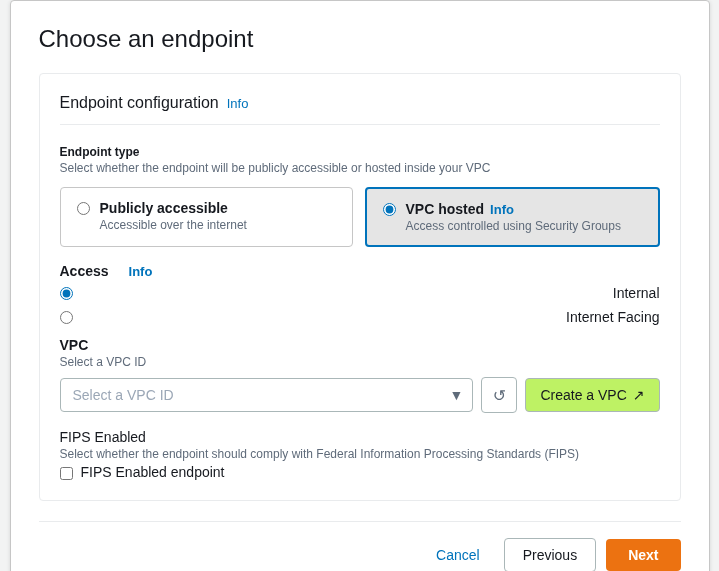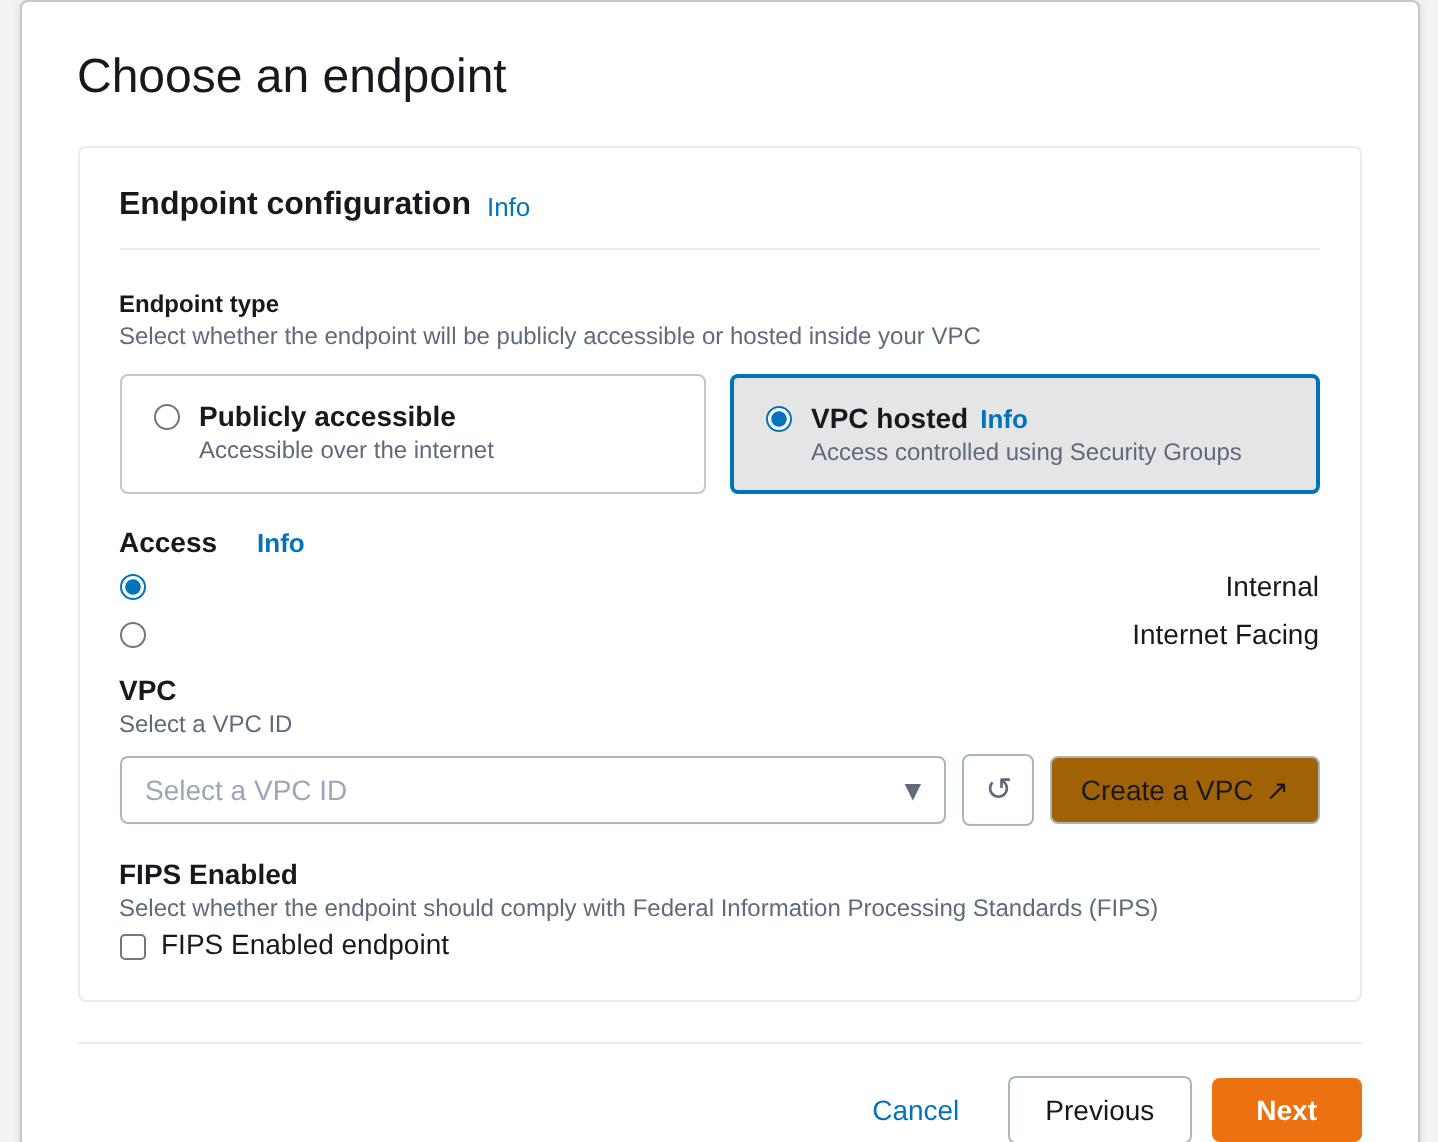--- a/index.html
+++ b/index.html
@@ -36,21 +36,21 @@
     .section-header {
       display: flex;
       align-items: center;
       gap: 8px;
       margin-bottom: 20px;
       padding-bottom: 12px;
       border-bottom: 1px solid #e9ebed;
     }
     .section-title {
       font-size: 16px;
-      font-weight: 700;
+      font-weight: 400;
       color: #16191f;
     }
     .info-link {
       color: #0073bb;
       font-size: 13px;
       cursor: pointer;
       text-decoration: none;
     }
     .field-label {
       font-weight: 700;
@@ -172,33 +172,33 @@
       display: flex;
       align-items: center;
       justify-content: center;
       cursor: pointer;
       color: #5f6b7a;
       font-size: 16px;
     }
     .create-vpc-btn {
       border: 1px solid #aab7b8;
       border-radius: 4px;
-      background: #a16207;
+      background: #bef264;
       padding: 8px 14px;
       font-size: 14px;
       cursor: pointer;
       color: #16191f;
       display: flex;
       align-items: center;
       gap: 6px;
       white-space: nowrap;
     }
     .fips-section {}
     .fips-label {
-      font-weight: 700;
+      font-weight: 400;
       font-size: 14px;
       margin-bottom: 2px;
     }
     .fips-desc {
       font-size: 12px;
       color: #5f6b7a;
       margin-bottom: 3px;
     }
     .checkbox-row {
       display: flex;

